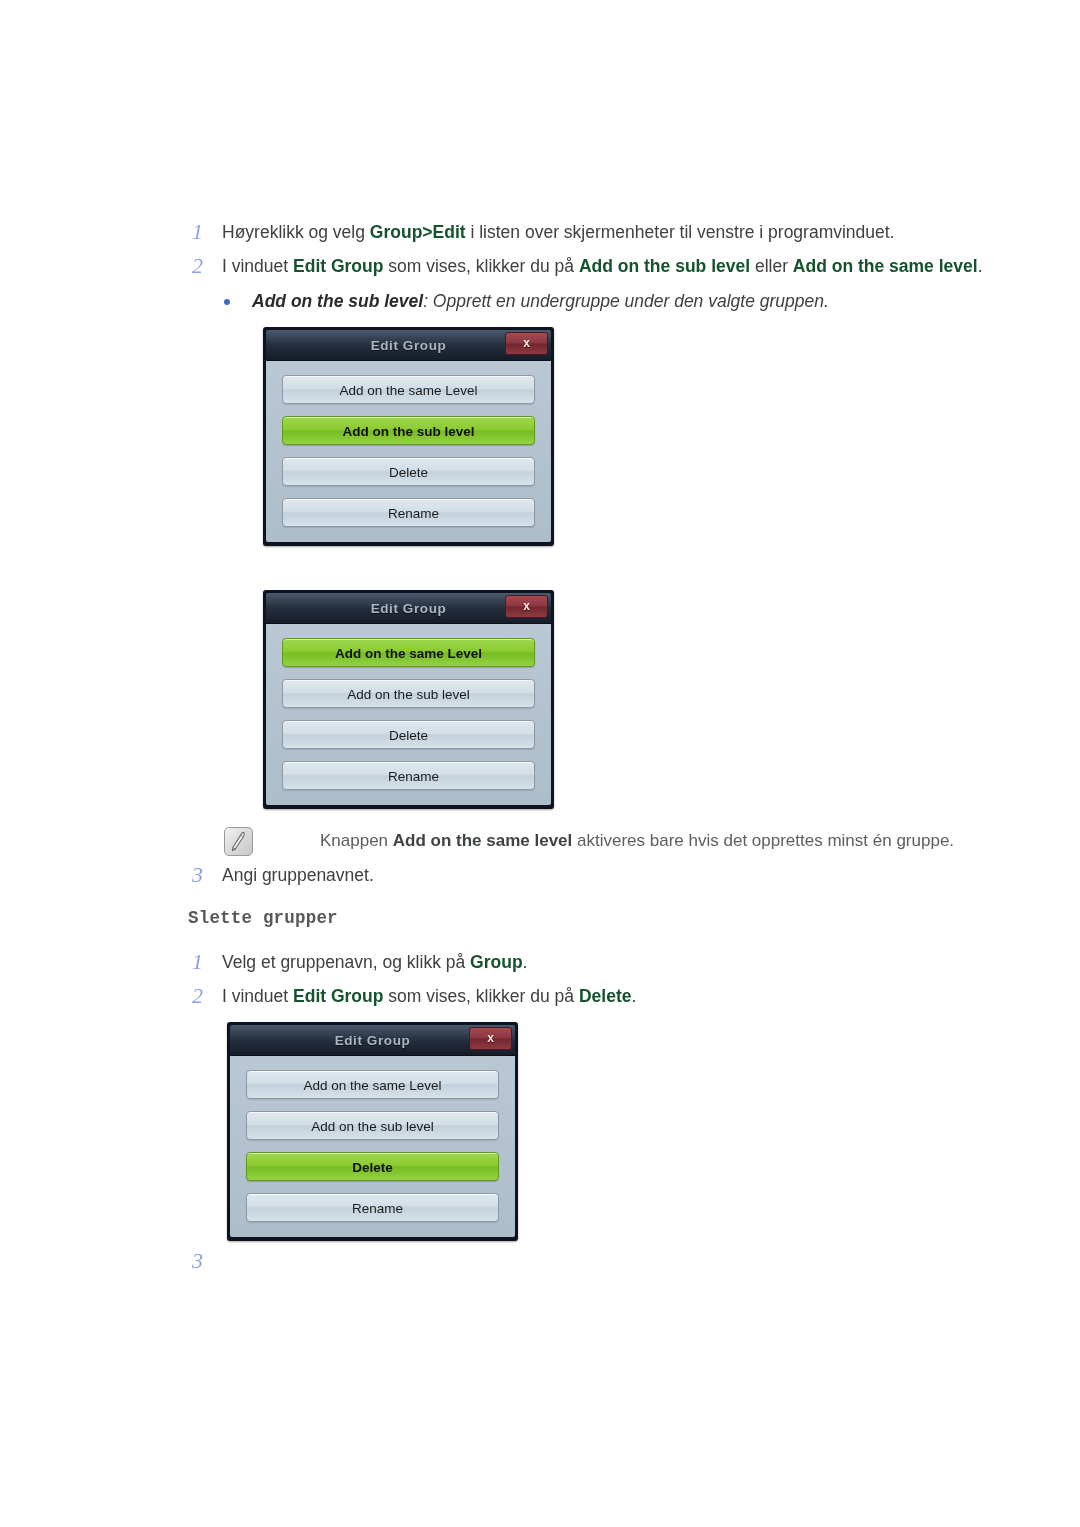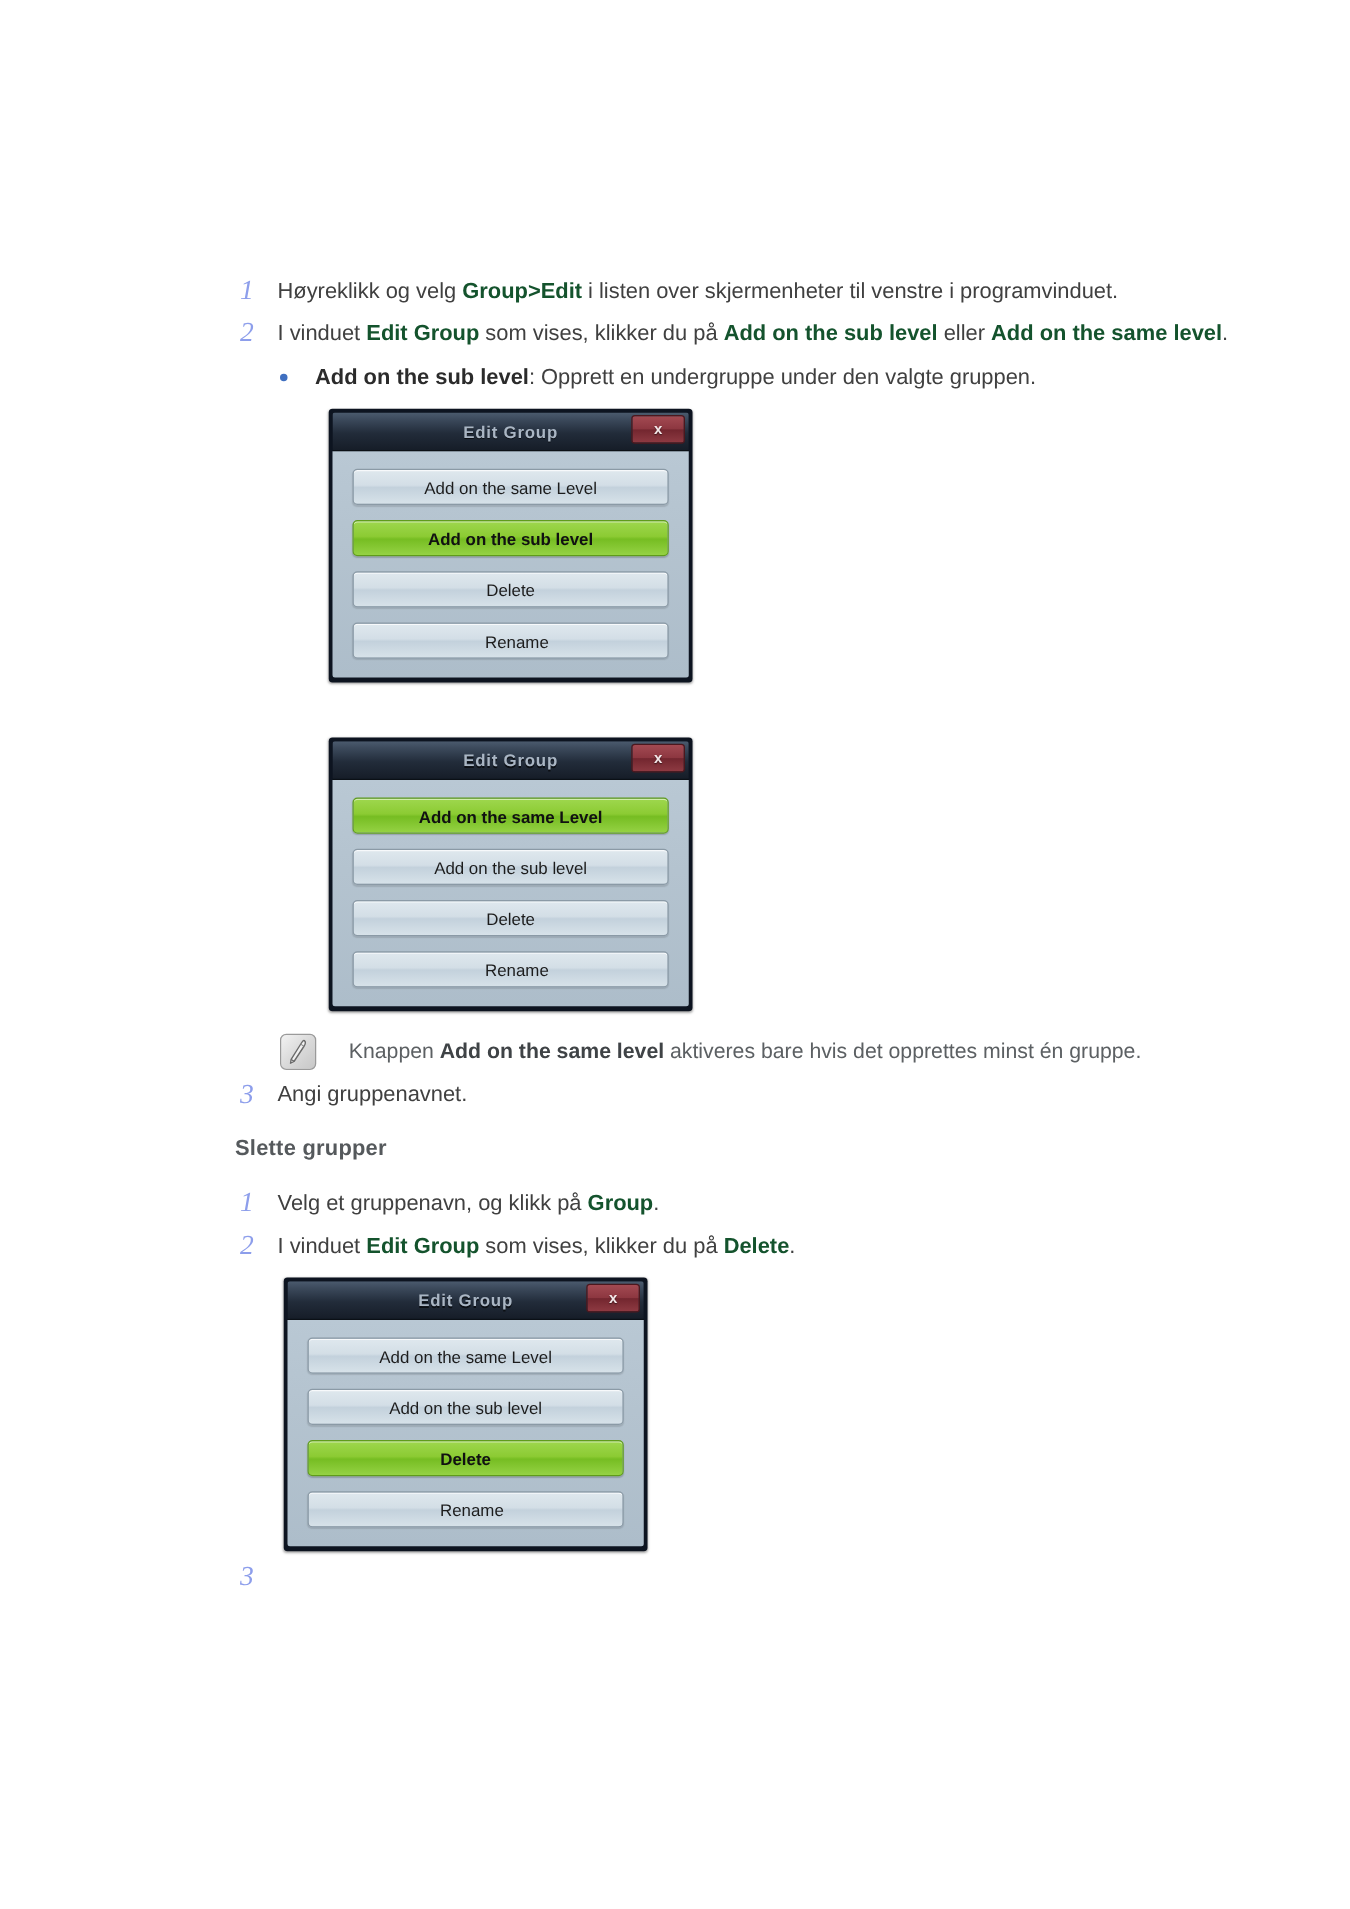--- a/index.html
+++ b/index.html
@@ -48,20 +48,21 @@
     letter-spacing: 0.0px;
     white-space: nowrap;
   }
   .step-text b { font-weight: bold; color: #14532d; }
 
   
   .bullet-row {
     position: absolute;
     display: flex;
     align-items: flex-end;
+    font-style: italic;
   }
   .bullet-dot {
     flex: 0 0 30px;
     position: relative;
     height: 26px;
   }
   .bullet-dot::before {
     content: "";
     position: absolute;
     left: 2px;
@@ -86,20 +87,21 @@
     font-weight: bold;
     color: #55595c;
     letter-spacing: 0.2px;
   }
 
   
   .note {
     position: absolute;
     display: flex;
     align-items: flex-start;
+    gap: 41px;
   }
   .note-icon {
     width: 29px;
     height: 29px;
     flex: 0 0 29px;
     border-radius: 5px;
     background: linear-gradient(135deg, #f3f3f3 0%, #dcdcdc 45%, #c7c7c7 100%);
     border: 1px solid #9a9a9a;
     box-sizing: border-box;
     position: relative;
@@ -250,21 +252,21 @@
       </svg>
     </div>
     <div class="note-text">Knappen <b>Add on the same level</b> aktiveres bare hvis det opprettes minst én gruppe.</div>
   </div>
 
   <div class="step" style="left:188px; top:862px;">
     <div class="step-num">3</div>
     <div class="step-text">Angi gruppenavnet.</div>
   </div>
 
-  <div class="section-heading" style="left:188px; top:908px;">Slette grupper</div>
+  <div class="section-heading" style="left:188px; top:908px;font-family:Liberation Mono, monospace;">Slette grupper</div>
 
   <div class="step" style="left:188px; top:949px;">
     <div class="step-num">1</div>
     <div class="step-text">Velg et gruppenavn, og klikk på <b>Group</b>.</div>
   </div>
 
   <div class="step" style="left:188px; top:983px;">
     <div class="step-num">2</div>
     <div class="step-text">I vinduet <b>Edit Group</b> som vises, klikker du på <b>Delete</b>.</div>
   </div>

